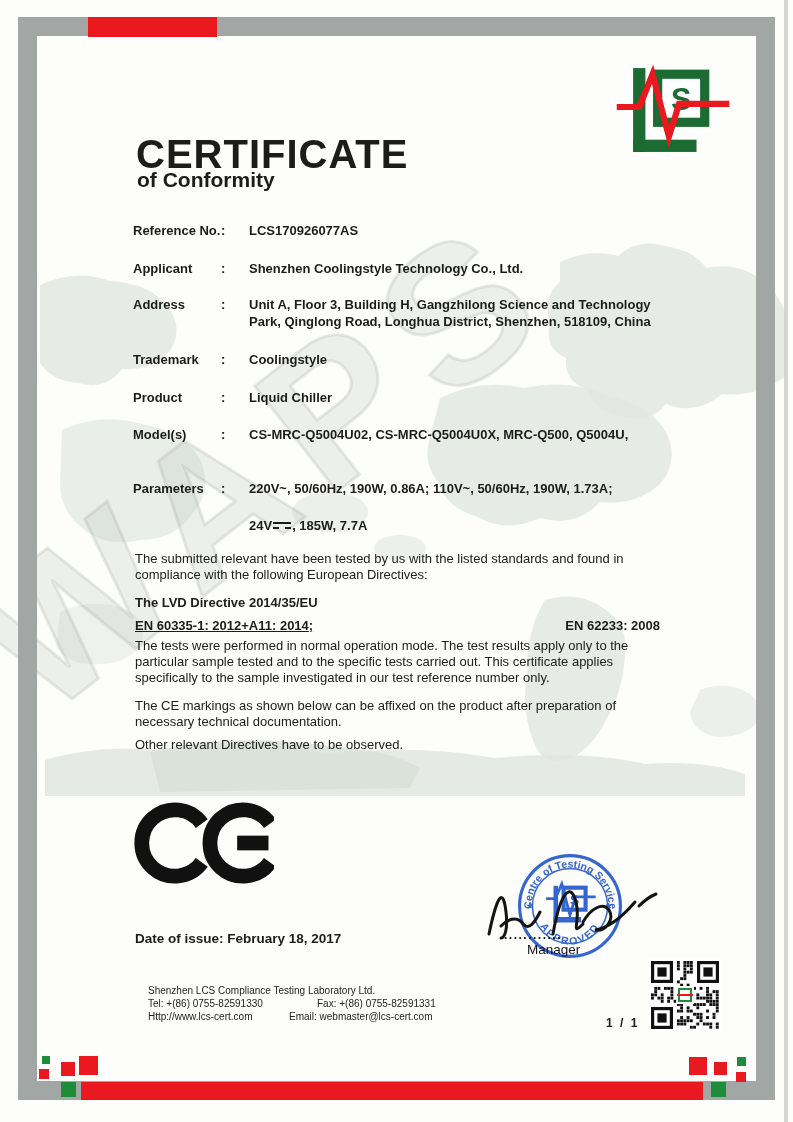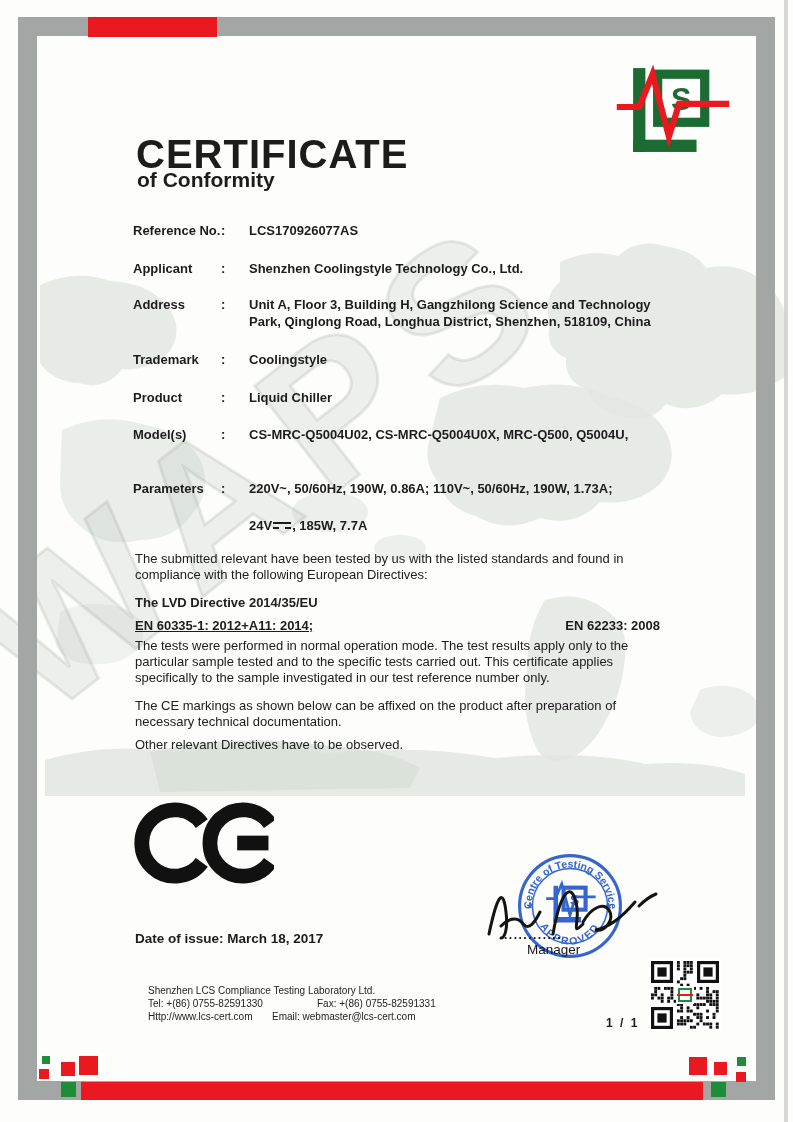--- a/index.html
+++ b/index.html
@@ -48,21 +48,21 @@
   .date-line{position:absolute;left:135px;top:931px;z-index:6;font-size:13.5px;font-weight:bold;}
   
   .stamp{position:absolute;left:511px;top:851px;z-index:5;}
   .signature{position:absolute;left:483px;top:862px;z-index:7;}
   .sig-dots{position:absolute;left:504px;top:928px;z-index:6;font-size:12px;letter-spacing:1.5px;font-weight:bold;color:#161616;}
   .sig-title{position:absolute;left:527px;top:942px;z-index:7;font-size:13.5px;color:#161616;}
   
   .footer{position:absolute;left:148px;top:984px;width:480px;z-index:5;font-size:10px;line-height:13px;color:#232323;}
   .footer .cols{position:relative;height:13px;}
   .footer .c2a{position:absolute;left:169px;top:0;}
-  .footer .c2b{position:absolute;left:124px;top:0;}
+  .footer .c2b{position:absolute;left:141px;top:0;}
   .page-num{position:absolute;left:606px;top:1016px;z-index:5;font-size:12px;font-weight:bold;letter-spacing:2px;}
   .qr{position:absolute;left:646px;top:958px;z-index:5;}
   
   .dc{display:inline-block;position:relative;width:18px;height:10px;margin:0 1px;vertical-align:-1px;}
   .dc:before{content:"";position:absolute;left:0;right:0;top:1px;border-top:2.6px solid #1c1c1c;}
   .dc:after{content:"";position:absolute;left:0;right:0;top:6px;border-top:2.6px dashed #1c1c1c;}
 </style>
 </head>
 <body>
 
@@ -169,21 +169,21 @@
   <div class="para" style="top:638px;">The tests were performed in normal operation mode. The test results apply only to the particular sample tested and to the specific tests carried out. This certificate applies specifically to the sample investigated in our test reference number only.</div>
   <div class="para" style="top:698px;">The CE markings as shown below can be affixed on the product after preparation of necessary technical documentation.</div>
   <div class="para" style="top:737px;">Other relevant Directives have to be observed.</div>
 
   <svg class="ce" width="140" height="92" viewBox="0 0 152 92">
     <path d="M 73.6,24.9 A 36 36 0 1 0 73.6,67.1" fill="none" stroke="#111" stroke-width="16"></path>
     <path d="M 147.6,24.9 A 36 36 0 1 0 147.6,67.1" fill="none" stroke="#111" stroke-width="16"></path>
     <line x1="112" y1="46" x2="146" y2="46" stroke="#111" stroke-width="16"></line>
   </svg>
 
-  <div class="date-line">Date of issue: March 18, 2017</div>
+  <div class="date-line">Date of issue: February 18, 2017</div>
 
   <svg class="stamp" width="118" height="110" viewBox="0 0 120 120">
     <g stroke="#3565cf" fill="none">
       <circle cx="60" cy="60" r="55" stroke-width="3.4"></circle>
       <circle cx="60" cy="60" r="41" stroke-width="1.6"></circle>
     </g>
     <defs>
       <path id="arcTop" d="M 20.5,74.4 A 42 42 0 1 1 99.5,74.4"></path>
       <path id="arcBottom" d="M 26,78 A 36 36 0 0 0 94,78"></path>
     </defs>

